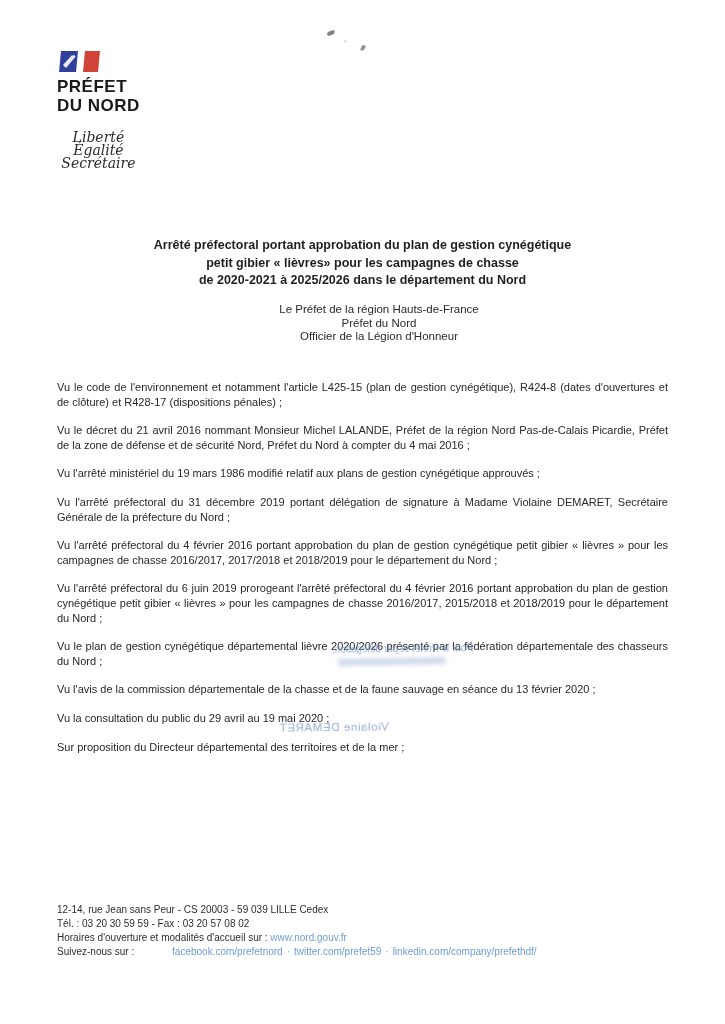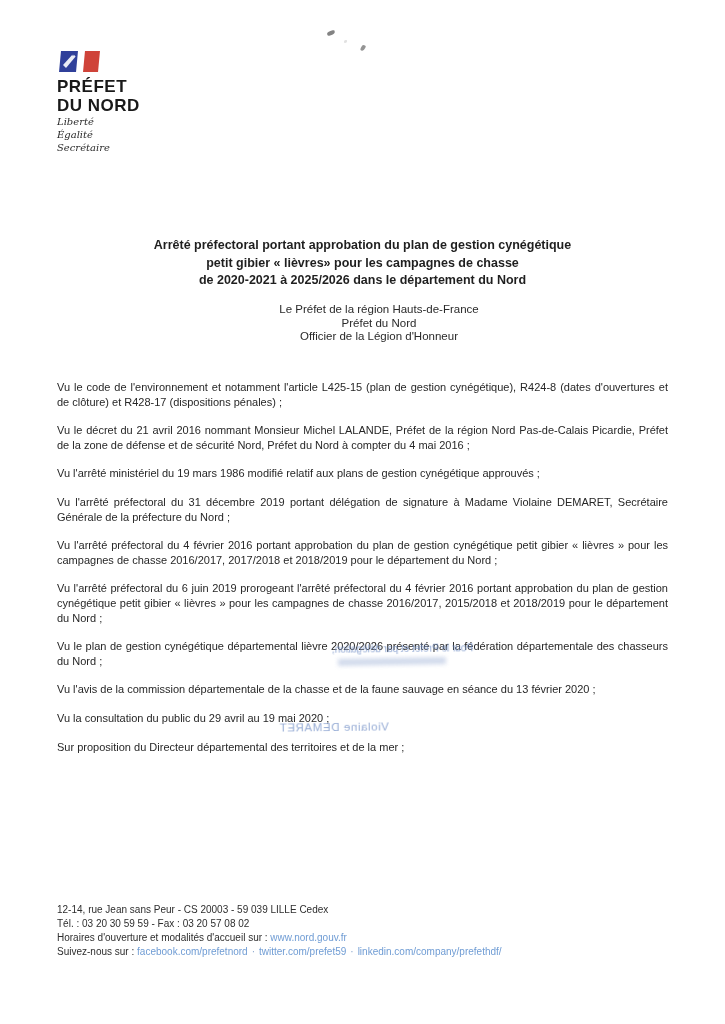--- a/index.html
+++ b/index.html
@@ -18,21 +18,21 @@
   
   .artifact{position:absolute;background:#5a5a5a;border-radius:50% 20% 60% 30%;}
   .artifact.a1{left:327px;top:31px;width:8px;height:4px;transform:rotate(-18deg);opacity:.75;}
   .artifact.a2{left:361px;top:45px;width:4px;height:6px;transform:rotate(25deg);opacity:.65;}
   .artifact.a3{left:344px;top:40px;width:3px;height:3px;opacity:.18;}
 
   
   .logo{position:absolute;left:57px;top:50px;}
   .logo .flag{display:block;margin-left:1px;margin-bottom:4px;}
   .logo .name{font-weight:bold;font-size:17px;line-height:19px;letter-spacing:.5px;color:#191919;}
-  .logo .motto{margin-top:0;font-family:"DejaVu Serif", serif;font-style:italic;font-size:10px;line-height:13px;color:#2c2c2c;}
+  .logo .motto{margin-top:16px;font-family:"DejaVu Serif", serif;font-style:italic;font-size:14px;line-height:13px;color:#2c2c2c;text-align:center;}
 
   .header-right{
     position:absolute;right:57px;top:72px;
     text-align:right;font-weight:bold;font-size:11.5px;line-height:15px;color:#262626;
   }
 
   
   .title{
     position:absolute;left:0;right:0;top:237px;
     text-align:center;font-weight:bold;font-size:12.5px;line-height:17.5px;color:#1f1f1f;
@@ -131,17 +131,17 @@
   <div class="bleed-smudge"></div>
   <div class="bleed b2" style="color: rgba(116, 144, 199, 0.77);">Violaine DEMARET</div>
 
   <div class="footer">
     <div>12-14, rue Jean sans Peur - CS 20003 - 59 039 LILLE Cedex</div>
     <div>Tél. : 03 20 30 59 59 - Fax : 03 20 57 08 02</div>
     <div>
       <span>Horaires d'ouverture et modalités d'accueil sur : </span><a class="link" style="color: rgb(111, 156, 212);">www.nord.gouv.fr</a>
     </div>
     <div>
-      <span>Suivez-nous sur : </span><a style="color: rgb(111, 156, 212);">facebook.com/prefetnord</a><span class="sep">·</span><a style="color: rgb(111, 156, 212);">twitter.com/prefet59</a><span class="sep">·</span><a style="color: rgb(111, 156, 212);">linkedin.com/company/prefethdf/</a>
+      <span>Suivez-nous sur : </span><a style="color: rgb(111, 156, 212); margin-left: 35px;">facebook.com/prefetnord</a><span class="sep">·</span><a style="color: rgb(111, 156, 212);">twitter.com/prefet59</a><span class="sep">·</span><a style="color: rgb(111, 156, 212);">linkedin.com/company/prefethdf/</a>
     </div>
   </div>
 
 </div>
 
 </body></html>

